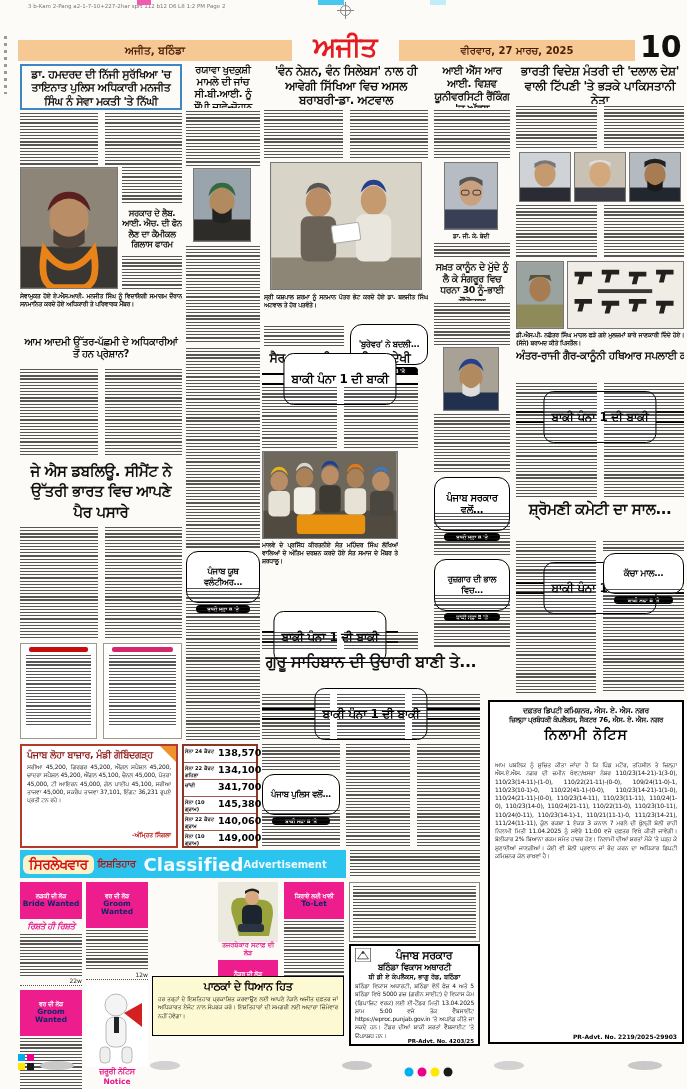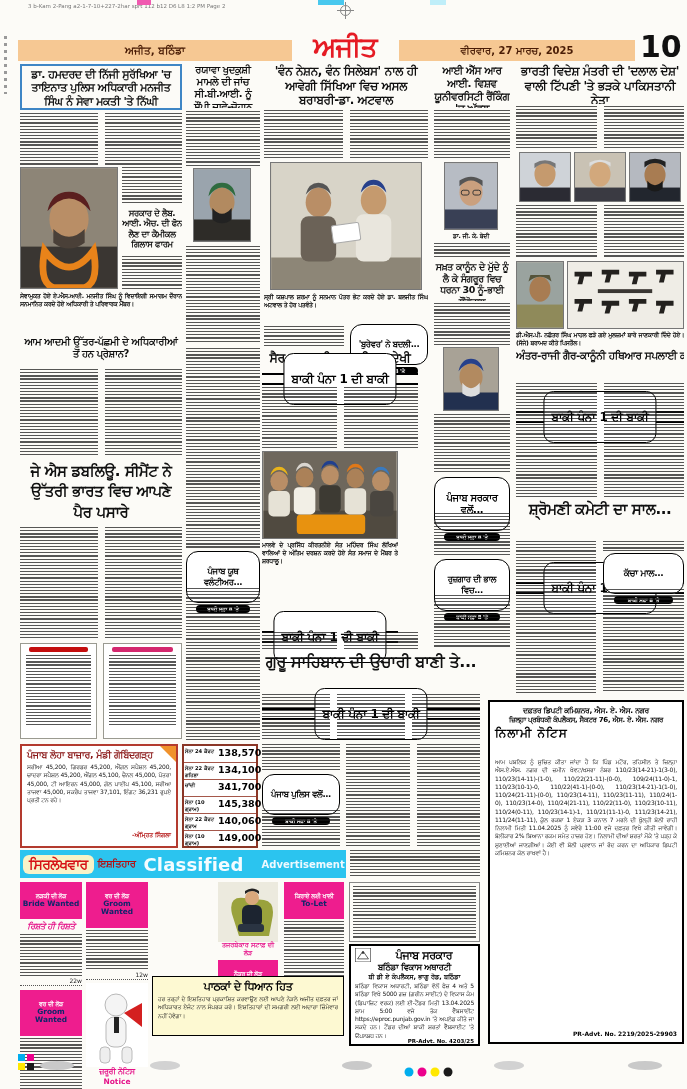--- a/index.html
+++ b/index.html
@@ -325,21 +325,21 @@
   <div class="abs st" style="left:603px;top:541px;width:81px;height:10px"></div>
   <div class="abs" style="left:603px;top:553px;width:81px">
     <div class="bub" style="font-size:9px">ਕੱਚਾ ਮਾਲ...</div>
     <span class="bpill">ਬਾਕੀ ਸਫ਼ਾ 8 'ਤੇ</span>
   </div>
   <div class="abs st" style="left:603px;top:589px;width:81px;height:104px"></div>
 
   <div class="abs" style="left:488px;top:700px;width:196px;height:344px;border:2px solid #000;background:#fff;padding:4px 5px">
     <div style="font-size:7.5px;font-weight:700;text-align:center;letter-spacing:-.3px">ਦਫ਼ਤਰ ਡਿਪਟੀ ਕਮਿਸ਼ਨਰ, ਐਸ. ਏ. ਐਸ. ਨਗਰ</div>
     <div style="font-size:7px;font-weight:700;text-align:center;letter-spacing:-.3px">ਜ਼ਿਲ੍ਹਾ ਪ੍ਰਬੰਧਕੀ ਕੰਪਲੈਕਸ, ਸੈਕਟਰ 76, ਐਸ. ਏ. ਐਸ. ਨਗਰ</div>
-    <div style="font-size:12px;font-weight:700;margin:2px 0 18px;letter-spacing:1px">ਨਿਲਾਮੀ ਨੋਟਿਸ</div>
+    <div style="font-size:14px;font-weight:700;text-align:center;margin:2px 0 18px;letter-spacing:1px">ਨਿਲਾਮੀ ਨੋਟਿਸ</div>
     <div class="tinytxt" style="height:272px">ਆਮ ਪਬਲਿਕ ਨੂੰ ਸੂਚਿਤ ਕੀਤਾ ਜਾਂਦਾ ਹੈ ਕਿ ਪਿੰਡ ਮਟੌਰ, ਤਹਿਸੀਲ ਤੇ ਜ਼ਿਲ੍ਹਾ ਐਸ.ਏ.ਐਸ. ਨਗਰ ਦੀ ਜ਼ਮੀਨ ਖੇਵਟ/ਖਸਰਾ ਨੰਬਰ 110/23(14-21)-1(3-0), 110/23(14-11)-(1-0), 110/22(21-11)-(0-0), 109/24(11-0)-1, 110/23(10-1)-0, 110/22(41-1)-(0-0), 110/23(14-21)-1(1-0), 110/24(21-11)-(0-0), 110/23(14-11), 110/23(11-11), 110/24(1-0), 110/23(14-0), 110/24(21-11), 110/22(11-0), 110/23(10-11), 110/24(0-11), 110/23(14-1)-1, 110/21(11-1)-0, 111/23(14-21), 111/24(11-11), ਕੁੱਲ ਰਕਬਾ 1 ਏਕੜ 3 ਕਨਾਲ 7 ਮਰਲੇ ਦੀ ਖੁੱਲ੍ਹੀ ਬੋਲੀ ਰਾਹੀਂ ਨਿਲਾਮੀ ਮਿਤੀ 11.04.2025 ਨੂੰ ਸਵੇਰੇ 11:00 ਵਜੇ ਦਫ਼ਤਰ ਵਿਖੇ ਕੀਤੀ ਜਾਵੇਗੀ। ਬੋਲੀਕਾਰ 2% ਬਿਆਨਾ ਰਕਮ ਸਮੇਤ ਹਾਜ਼ਰ ਹੋਣ। ਨਿਲਾਮੀ ਦੀਆਂ ਸ਼ਰਤਾਂ ਮੌਕੇ 'ਤੇ ਪੜ੍ਹ ਕੇ ਸੁਣਾਈਆਂ ਜਾਣਗੀਆਂ। ਕੋਈ ਵੀ ਬੋਲੀ ਪ੍ਰਵਾਨ ਜਾਂ ਰੱਦ ਕਰਨ ਦਾ ਅਧਿਕਾਰ ਡਿਪਟੀ ਕਮਿਸ਼ਨਰ ਕੋਲ ਰਾਖਵਾਂ ਹੈ।</div>
     <div style="font-size:6px;font-weight:700;text-align:right">PR-Advt. No. 2219/2025-29903</div>
   </div>
 
   <div class="abs" style="left:20px;top:744px;width:158px;height:104px;border:2px solid #b33a2e;background:#fff;padding:3px 5px">
     <div class="abs" style="right:0;top:0;width:0;height:0;border-left:16px solid transparent;border-top:16px solid #f0922c"></div>
     <div style="font-size:9.5px;font-weight:700;color:#8b1a1a;text-align:left;letter-spacing:-.3px">ਪੰਜਾਬ ਲੋਹਾ ਬਾਜ਼ਾਰ, ਮੰਡੀ ਗੋਬਿੰਦਗੜ੍ਹ</div>
     <div class="tinytxt" style="height:68px;margin-top:2px">ਸਰੀਆ 45,200, ਗਿਰਡਰ 45,200, ਐਂਗਲ ਸਪੈਸ਼ਲ 45,200, ਚਾਦਰਾ ਸਪੈਸ਼ਲ 45,200, ਐਂਗਲ 45,100, ਚੈਨਲ 45,000, ਪੱਤਰਾ 45,000, ਟੀ ਆਇਰਨ 45,000, ਗੋਲ ਪਾਈਪ 45,100, ਸਰੀਆ ਤਾਜਵਾ 45,000, ਸਕਰੈਪ ਤਾਜਵਾ 37,101, ਇੰਗਟ 36,231 ਰੁਪਏ ਪ੍ਰਤੀ ਟਨ ਰਹੇ।</div>
     <div style="font-size:6px;font-weight:700;color:#b31212;text-align:right">-ਅੰਮ੍ਰਿਤ ਸਿੰਗਲਾ</div>
   </div>
@@ -379,21 +379,21 @@
   <div class="abs st" style="left:262px;top:810px;width:78px;height:36px"></div>
   <div class="abs cols" style="left:346px;top:744px;width:134px;height:102px">
     <div class="st"></div>
       <div class="st"></div>
   </div>
 
   <div class="abs" style="left:20px;top:850px;width:326px;height:28px;background:#2bc4ef;display:flex;align-items:center">
     <div style="background:#f8f3c8;border-radius:6px;margin-left:3px;padding:1px 6px;font-size:14px;font-weight:700;color:#d61216;letter-spacing:-.6px">ਸਿਰਲੇਖਵਾਰ</div>
     <div style="font-size:10px;font-weight:700;color:#b01216;margin-left:4px;letter-spacing:-.5px">ਇਸ਼ਤਿਹਾਰ</div>
     <div style="font-size:18px;font-weight:700;color:#f4fcff;margin-left:8px;letter-spacing:.2px">Classified</div>
-    <div style="font-size:10px;font-weight:700;color:#eef9ff;margin-left:18px">Advertisement</div>
+    <div style="font-size:10px;font-weight:700;color:#eef9ff;margin-left:0">Advertisement</div>
   </div>
   <div class="abs st" style="left:350px;top:850px;width:130px;height:28px"></div>
 
   <div class="abs" style="left:20px;top:882px;width:62px">
     <div class="adh">
       <span class="p">ਲੜਕੀ ਦੀ ਲੋੜ</span>
       <span class="e">Bride Wanted</span>
     </div>
     <div style="font-size:8.5px;font-weight:700;font-style:italic;color:#e5148a;text-align:center;margin:2px 0;letter-spacing:-.5px">ਰਿਸ਼ਤੇ ਹੀ ਰਿਸ਼ਤੇ</div>
     <div class="st" style="height:42px"></div>

